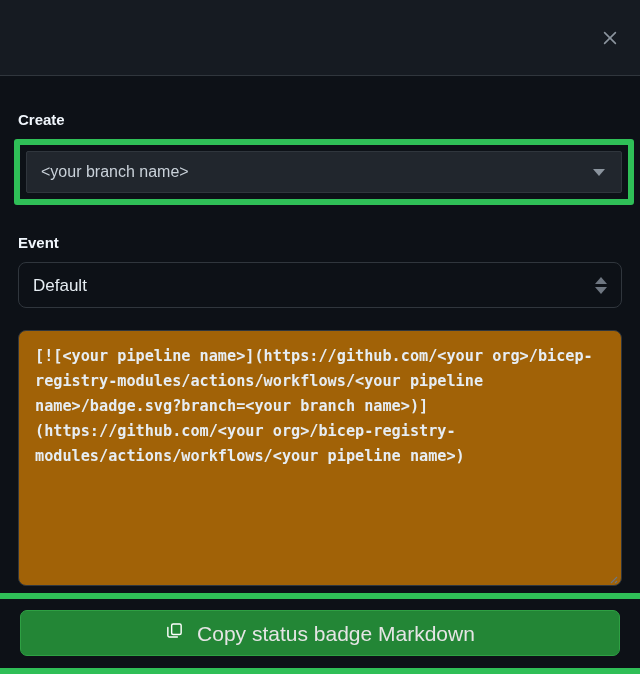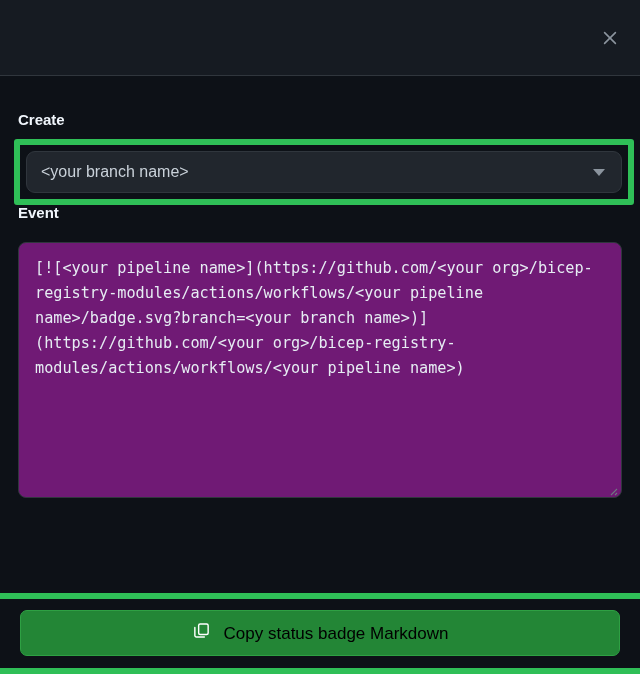--- a/index.html
+++ b/index.html
@@ -70,39 +70,39 @@
     position: relative;
   }
 
   .field-label {
     font-size: 15px;
     font-weight: bold;
     color: #f0f6fc;
     line-height: 1;
   }
   .label-branch { margin-top: 36px; }
-  .label-event  { }
+  .label-event  { margin-top: 30px; }
 
   
   .branch-wrap {
     position: relative;
     margin-top: 12px;
     padding: 6px;
     border: 6px solid #2fbf57;
     border-radius: 3px;
     box-sizing: border-box;
     width: 620px;
     margin-left: -4px;
   }
   .branch-select {
     position: relative;
     height: 42px;
     background: #21262d;
     border: 1px solid #30363d;
-    border-radius: 9px;
+    border-radius: 2px;
     display: flex;
     align-items: center;
     padding: 0 14px;
     box-sizing: border-box;
     cursor: pointer;
   }
   .branch-value {
     font-size: 16px;
     color: #c9d1d9;
     line-height: 1;
@@ -157,27 +157,28 @@
   }
   .stepper-up   { border-bottom: 7px solid #6e7681; margin-bottom: 3px; }
   .stepper-down { border-top: 7px solid #6e7681; }
 
   
   .markdown-box {
     position: relative;
     margin-top: 22px;
     width: 604px;
     height: 256px;
-    background: #701a75;
+    background: #a16207;
     border: 1px solid #30363d;
     border-radius: 8px;
     box-sizing: border-box;
     padding: 13px 16px;
     overflow: hidden;
     cursor: text;
+    font-weight: bold;
   }
   .markdown-text {
     font-family: "DejaVu Sans Mono", "Liberation Mono", monospace;
     font-size: 15.2px;
     line-height: 25px;
     color: #e6edf3;
     white-space: pre-wrap;
     word-break: break-word;
     overflow-wrap: break-word;
     margin: 0;
@@ -209,23 +210,23 @@
     padding: 5px 10px 6px 10px;
     background: #0d1117;
     box-sizing: border-box;
   }
   .copy-button {
     width: 100%;
     height: 46px;
     background: #238636;
     border: 1px solid #2ea043;
     border-radius: 7px;
-    color: #000000;
+    color: #e5e5e5;
     font-family: "Liberation Sans", sans-serif;
-    font-size: 17px;
+    font-size: 21px;
     font-weight: normal;
     display: flex;
     align-items: center;
     justify-content: center;
     gap: 13px;
     cursor: pointer;
     box-sizing: border-box;
     padding: 0;
   }
   .copy-icon { display: block; flex: 0 0 auto; }
@@ -252,20 +253,27 @@
 
     <div class="branch-wrap">
       <div class="branch-select">
         <span class="branch-value">&lt;your branch name&gt;</span>
         <span class="caret-down"></span>
       </div>
     </div>
 
     <div class="field-label label-event">Event</div>
 
+    <div class="event-select">
+      <span class="event-value">Default</span>
+      <span class="stepper-arrows">
+        <span class="stepper-up"></span>
+        <span class="stepper-down"></span>
+      </span>
+    </div>
 
     <div class="markdown-box">
       <p class="markdown-text">[![&lt;your pipeline name&gt;](https://github.com/&lt;your org&gt;/bicep-registry-modules/actions/workflows/&lt;your pipeline name&gt;/badge.svg?branch=&lt;your branch name&gt;)](https://github.com/&lt;your org&gt;/bicep-registry-modules/actions/workflows/&lt;your pipeline name&gt;)</p>
       <span class="resize-grip">
         <svg width="12" height="12" viewBox="0 0 12 12" aria-hidden="true">
           <path d="M11 5 L5 11 M11 9 L9 11" stroke="#6e7681" stroke-width="1.1" fill="none"></path>
         </svg>
       </span>
     </div>
   </div>

